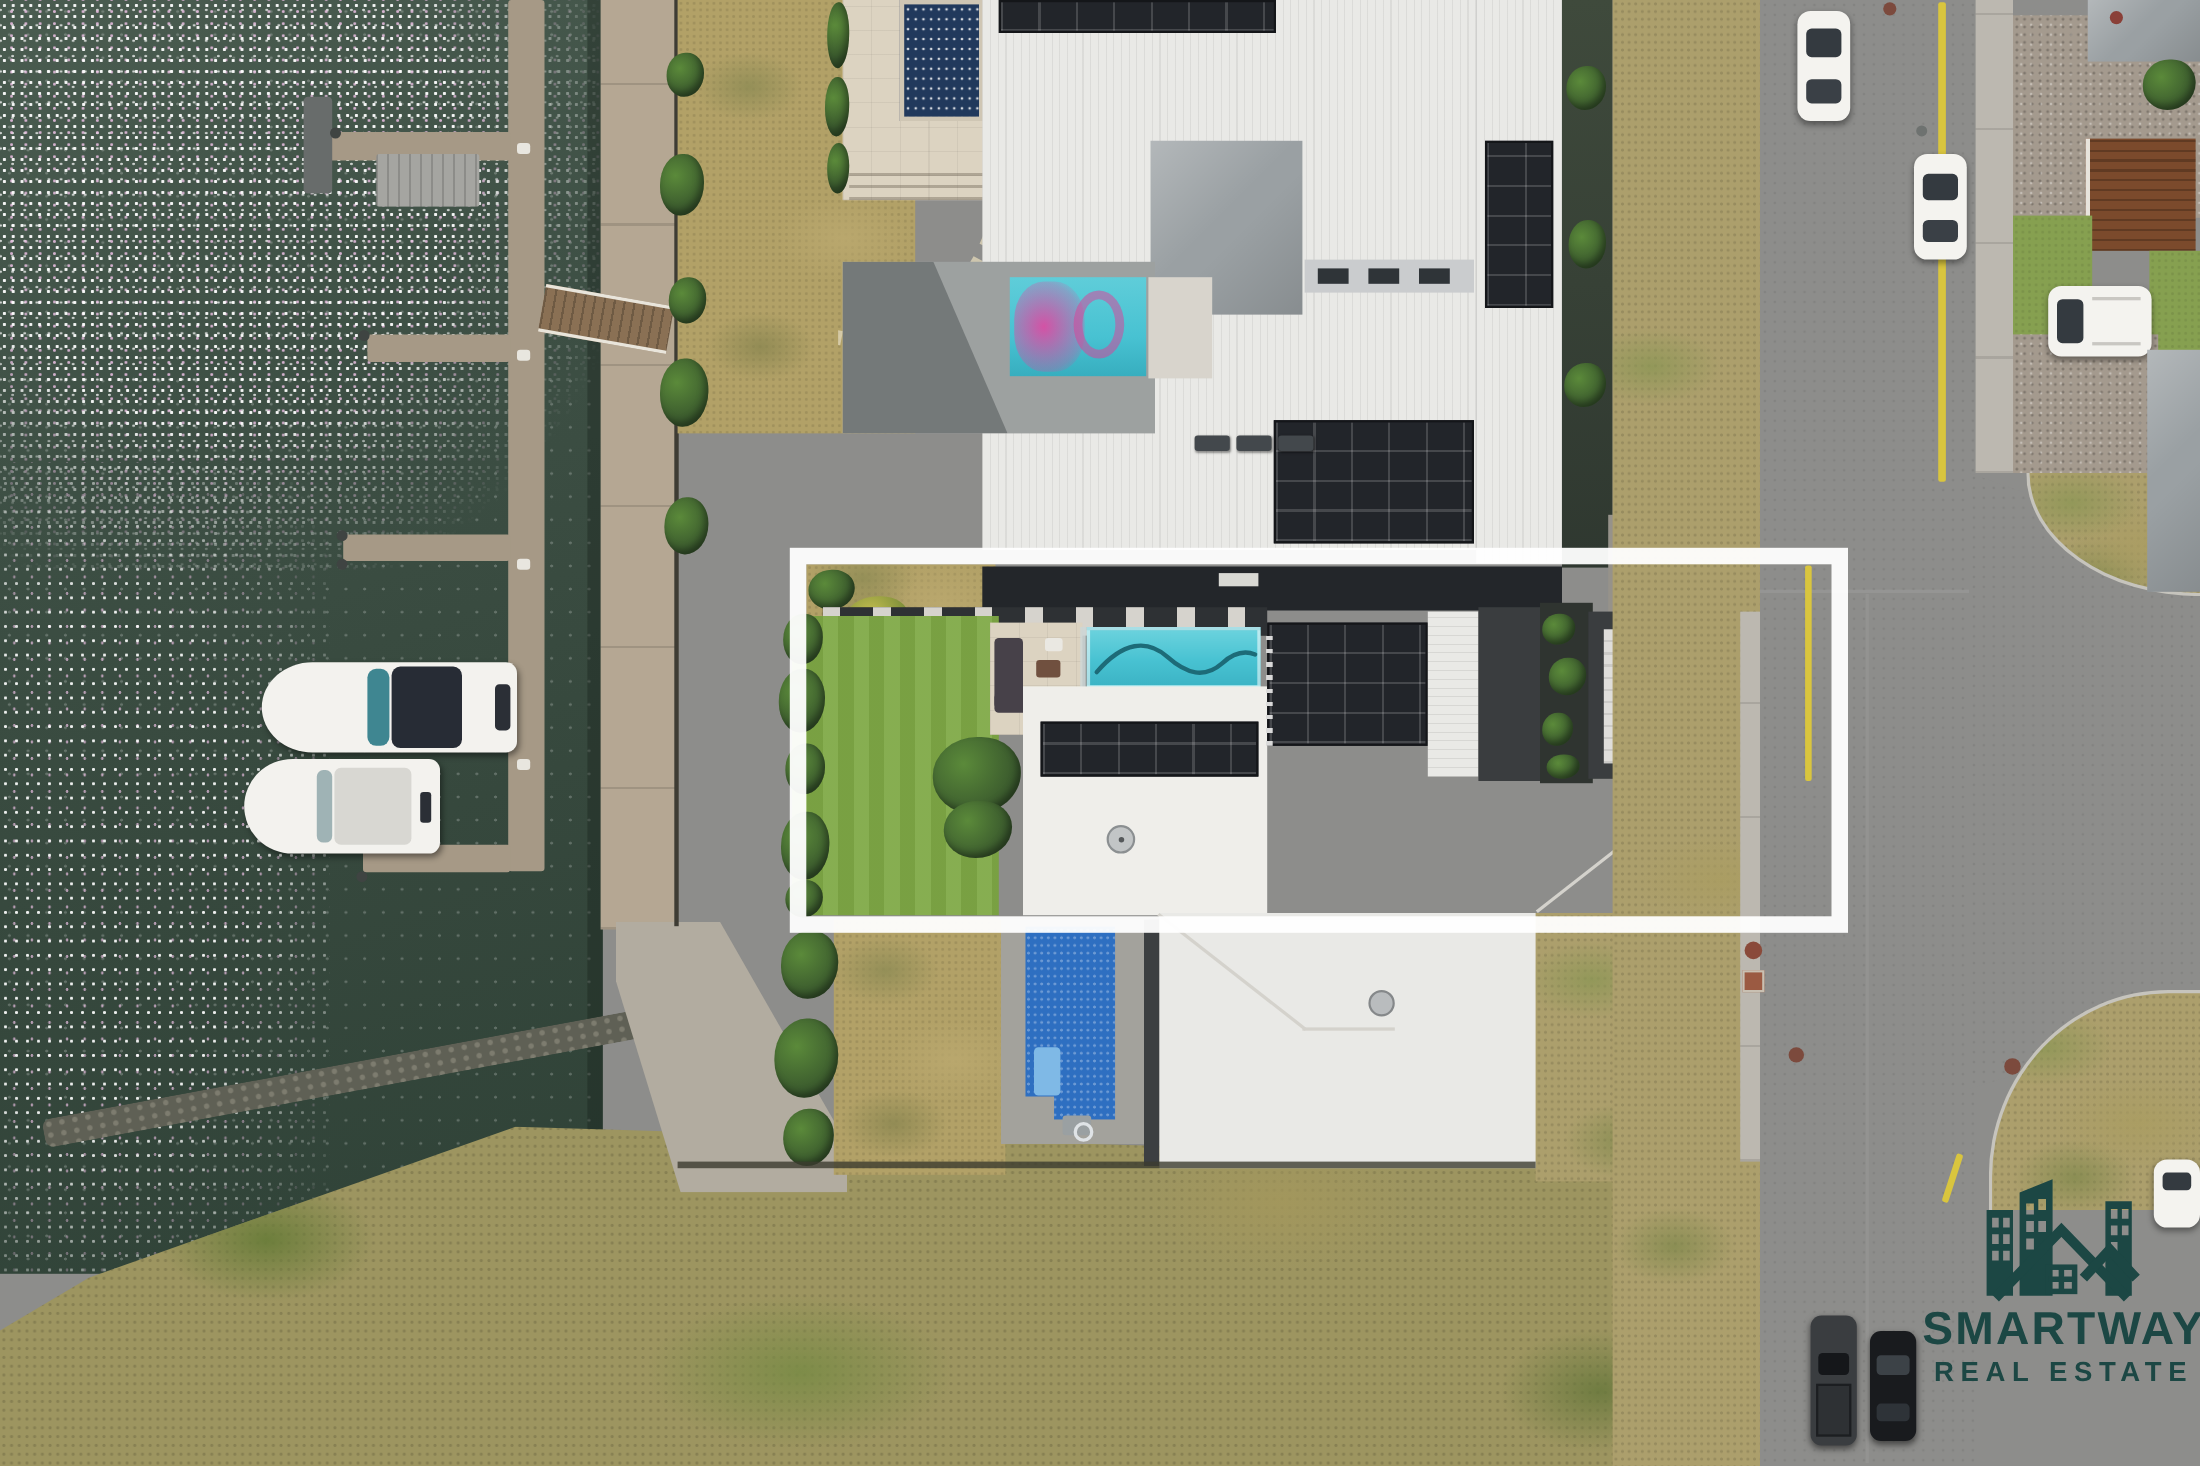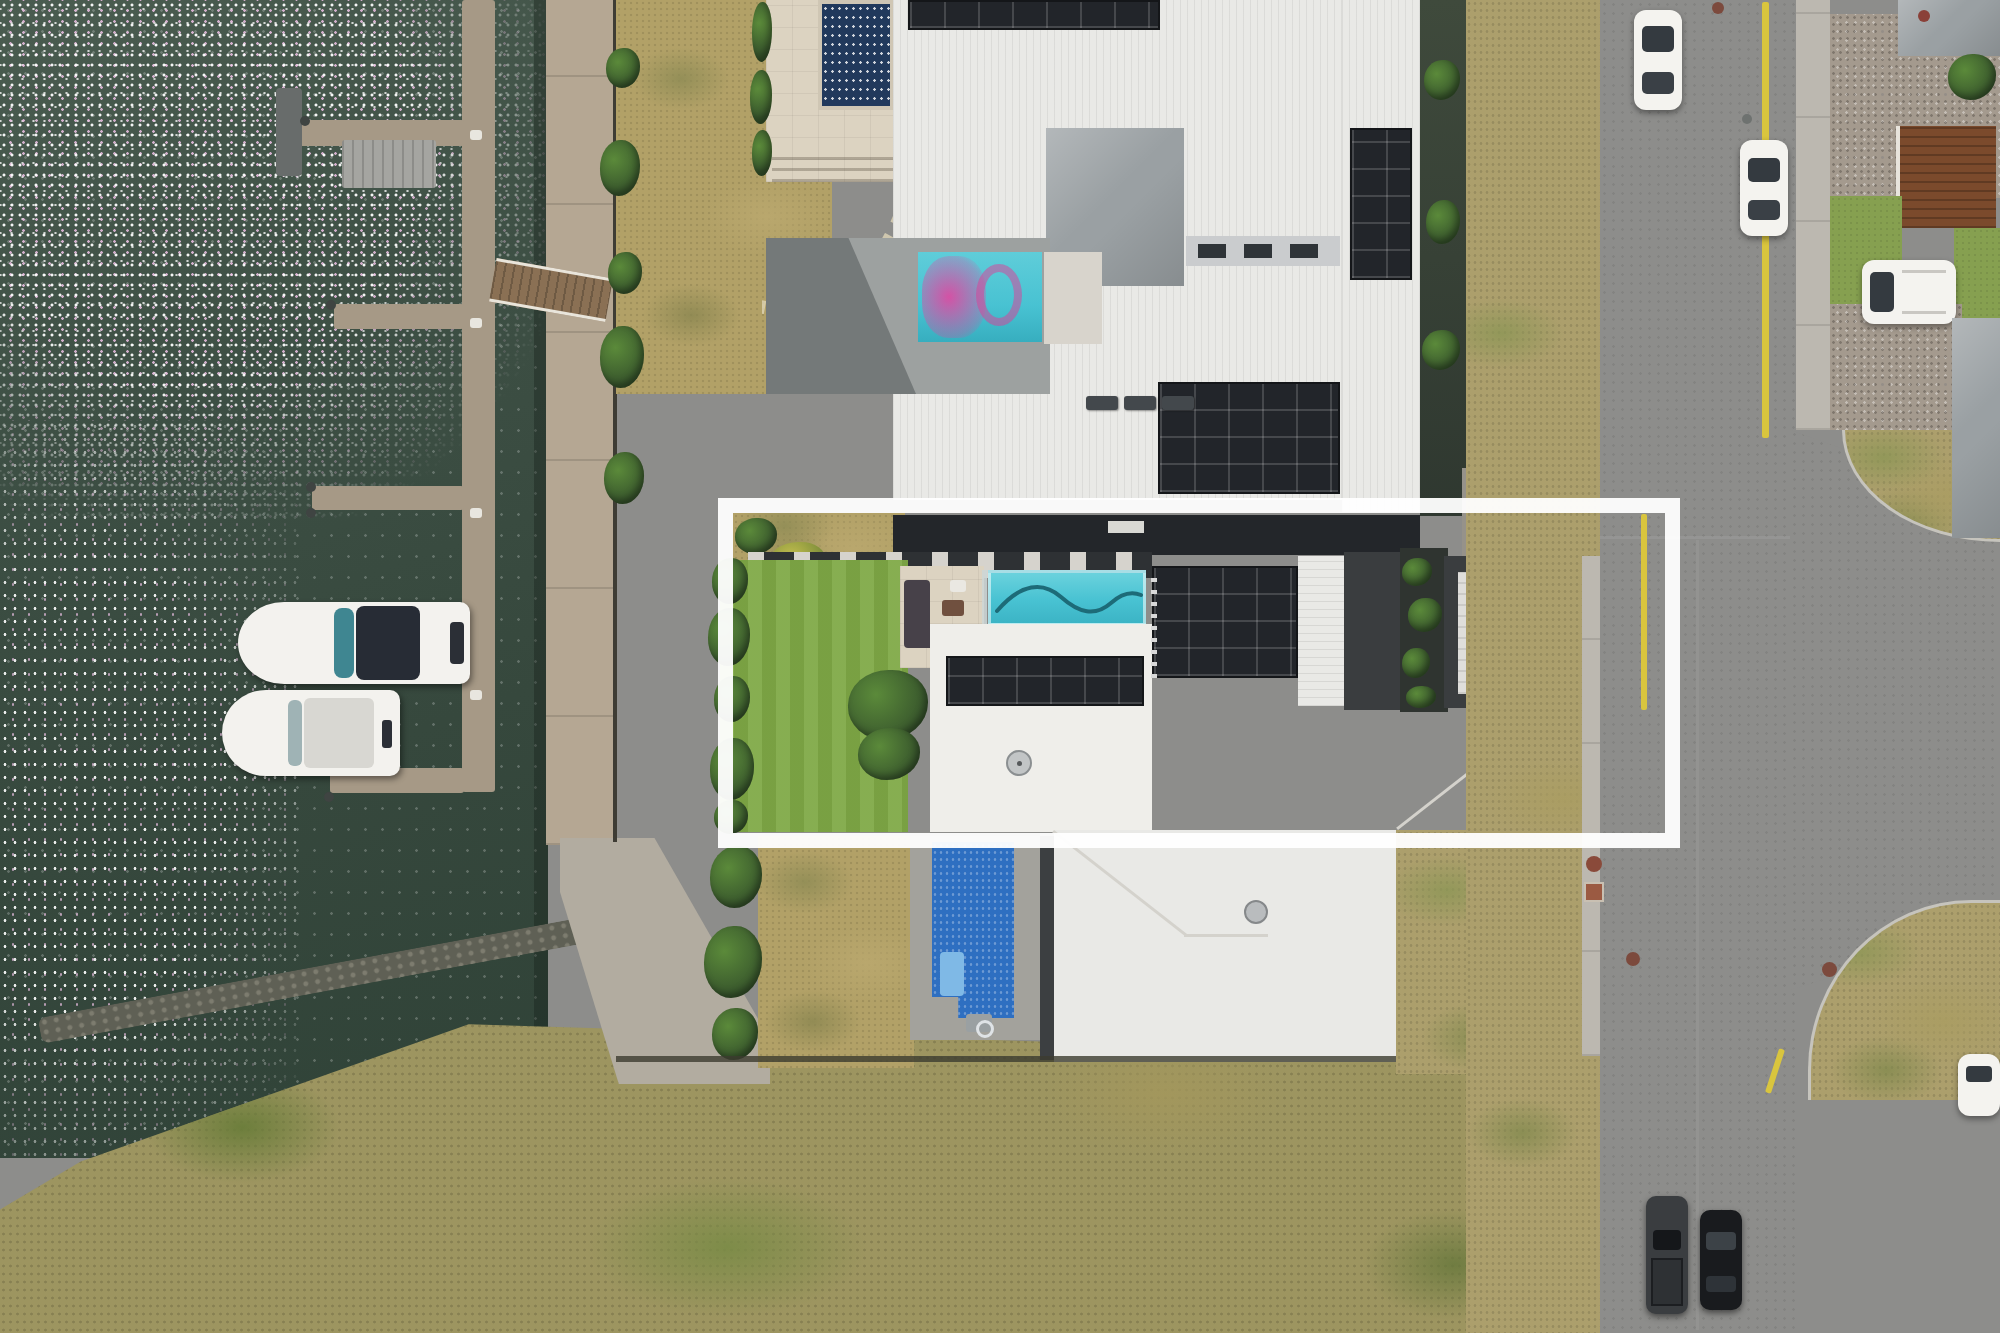--- a/index.html
+++ b/index.html
@@ -322,14 +322,34 @@
   <div class="abs gravel" style="left:1830px;top:304px;width:132px;height:126px;"></div>
   <div class="abs carwhite" style="left:1862px;top:260px;width:94px;height:64px;">
     <div class="abs" style="left:8px;top:12px;width:24px;height:40px;background:#343a40;border-radius:5px;"></div>
     <div class="abs" style="left:40px;top:10px;width:44px;height:44px;border-top:3px solid #c9c7c2;border-bottom:3px solid #c9c7c2;box-sizing:border-box;"></div>
   </div>
   <div class="abs roofgray" style="left:1952px;top:318px;width:48px;height:220px;"></div>
   <div class="abs mh" style="left:1918px;top:10px;width:12px;height:12px;background:#8a4038;"></div>
 
   <div class="abs highlight" style="left:718px;top:498px;width:962px;height:350px;z-index:50;"></div>
 
+  <div class="abs logo" style="left:1752px;top:1066px;width:248px;height:214px;z-index:60;">
+    <svg width="160" height="120" viewBox="0 0 160 120">
+      <g fill="#1c4744">
+        <path fill-rule="evenodd" d="M10,34 H34 V112 H10 Z M15,41 h6 v9 h-6 Z M25,41 h6 v9 h-6 Z M15,56 h6 v9 h-6 Z M25,56 h6 v9 h-6 Z M15,71 h6 v9 h-6 Z M25,71 h6 v9 h-6 Z"></path>
+        <path fill-rule="evenodd" d="M40,18 L70,6 V112 H40 Z M46,28 h7 v10 h-7 Z M57,24 h7 v10 h-7 Z M46,44 h7 v10 h-7 Z M57,44 h7 v10 h-7 Z M46,60 h7 v10 h-7 Z"></path>
+        <path fill-rule="evenodd" d="M118,26 H142 V112 H118 Z M123,33 h6 v9 h-6 Z M133,33 h6 v9 h-6 Z M123,48 h6 v9 h-6 Z M133,48 h6 v9 h-6 Z M123,63 h6 v9 h-6 Z"></path>
+      </g>
+      <g fill="none" stroke="#1c4744" stroke-width="9" stroke-linejoin="miter">
+        <path d="M18,114 L78,52 L138,114"></path>
+        <path d="M98,96 L122,70 L146,96"></path>
+      </g>
+      <g stroke="#1c4744" stroke-width="5" fill="none">
+        <rect x="66" y="86" width="24" height="22"></rect>
+        <line x1="78" y1="86" x2="78" y2="108"></line>
+        <line x1="66" y1="97" x2="90" y2="97"></line>
+      </g>
+    </svg>
+    <div class="logo-line1">SMARTWAY</div>
+    <div class="logo-line2">REAL ESTATE</div>
+  </div>
 
 </div>
 
 </body></html>

